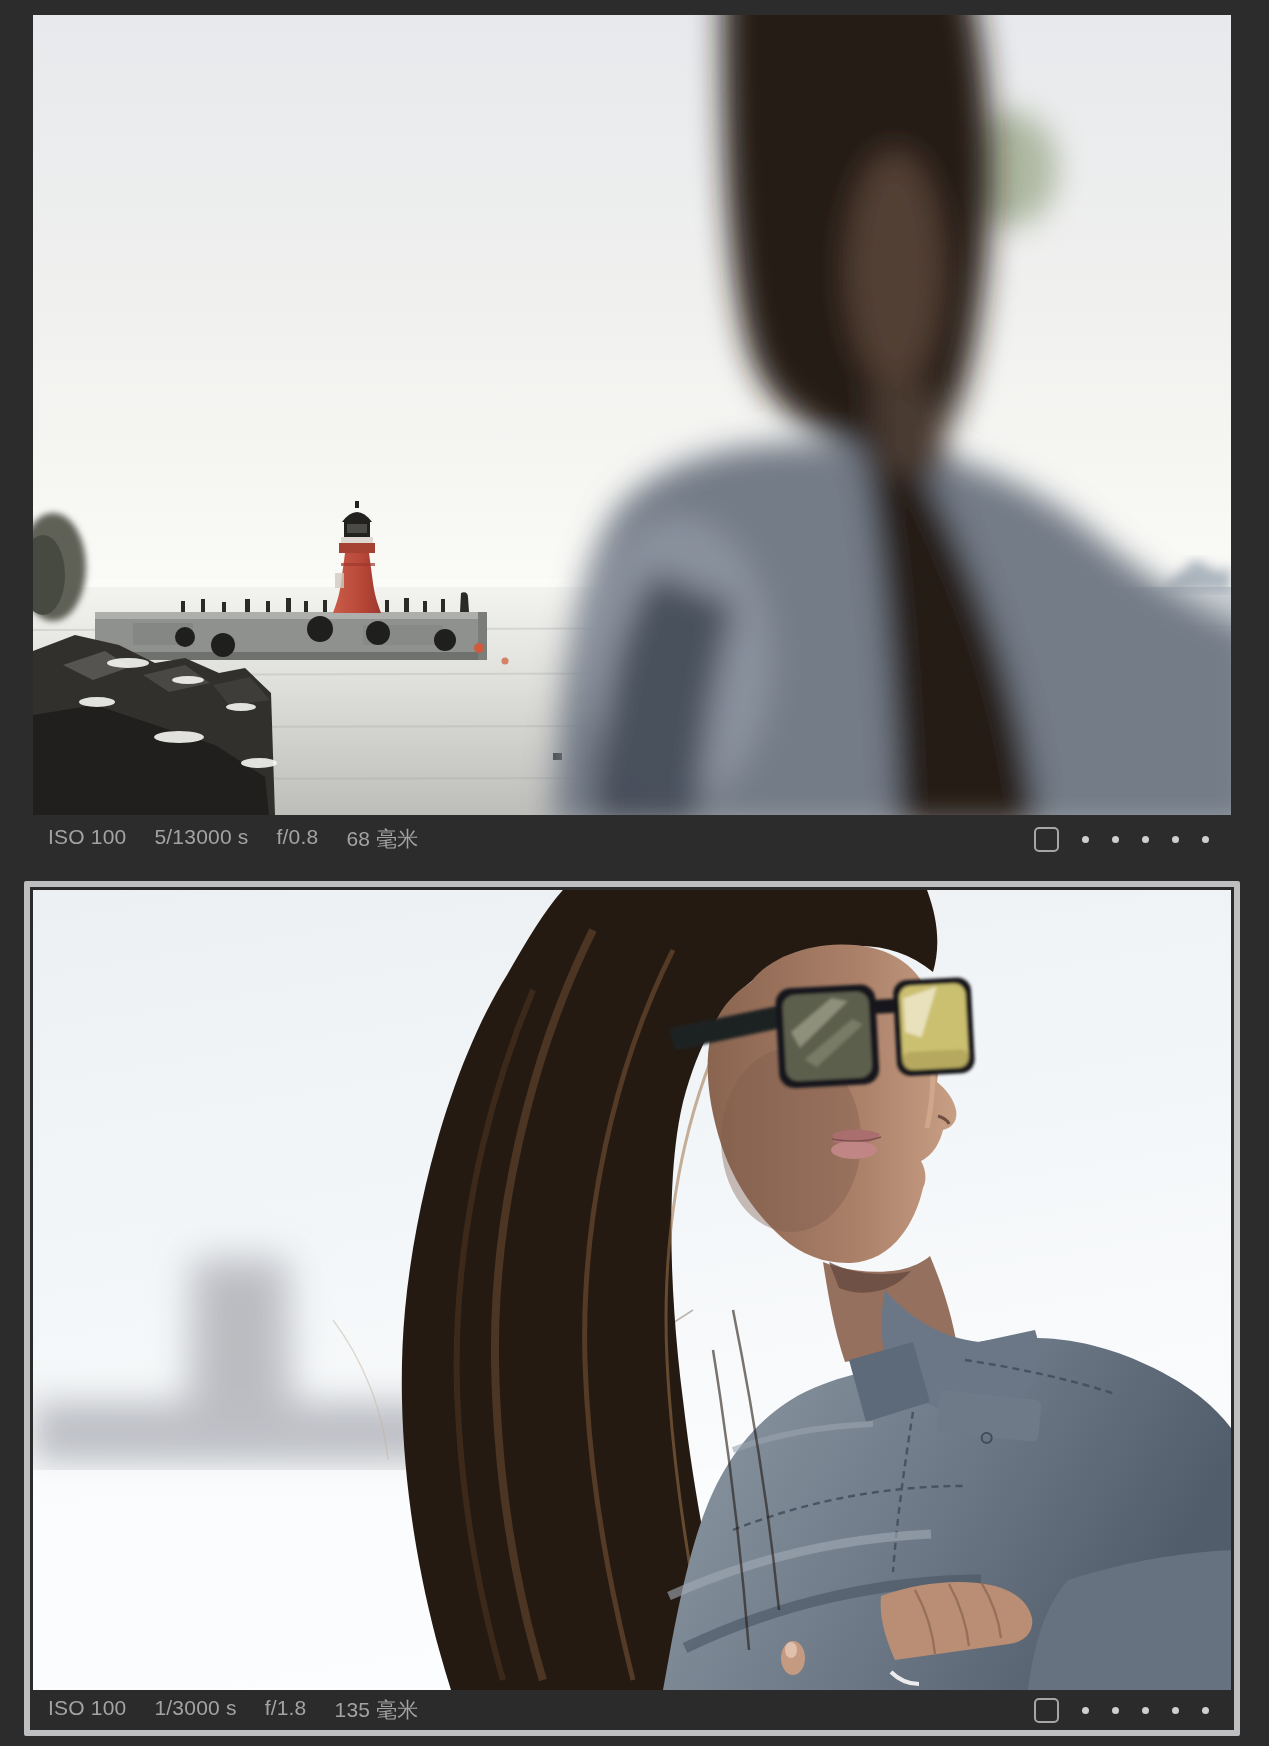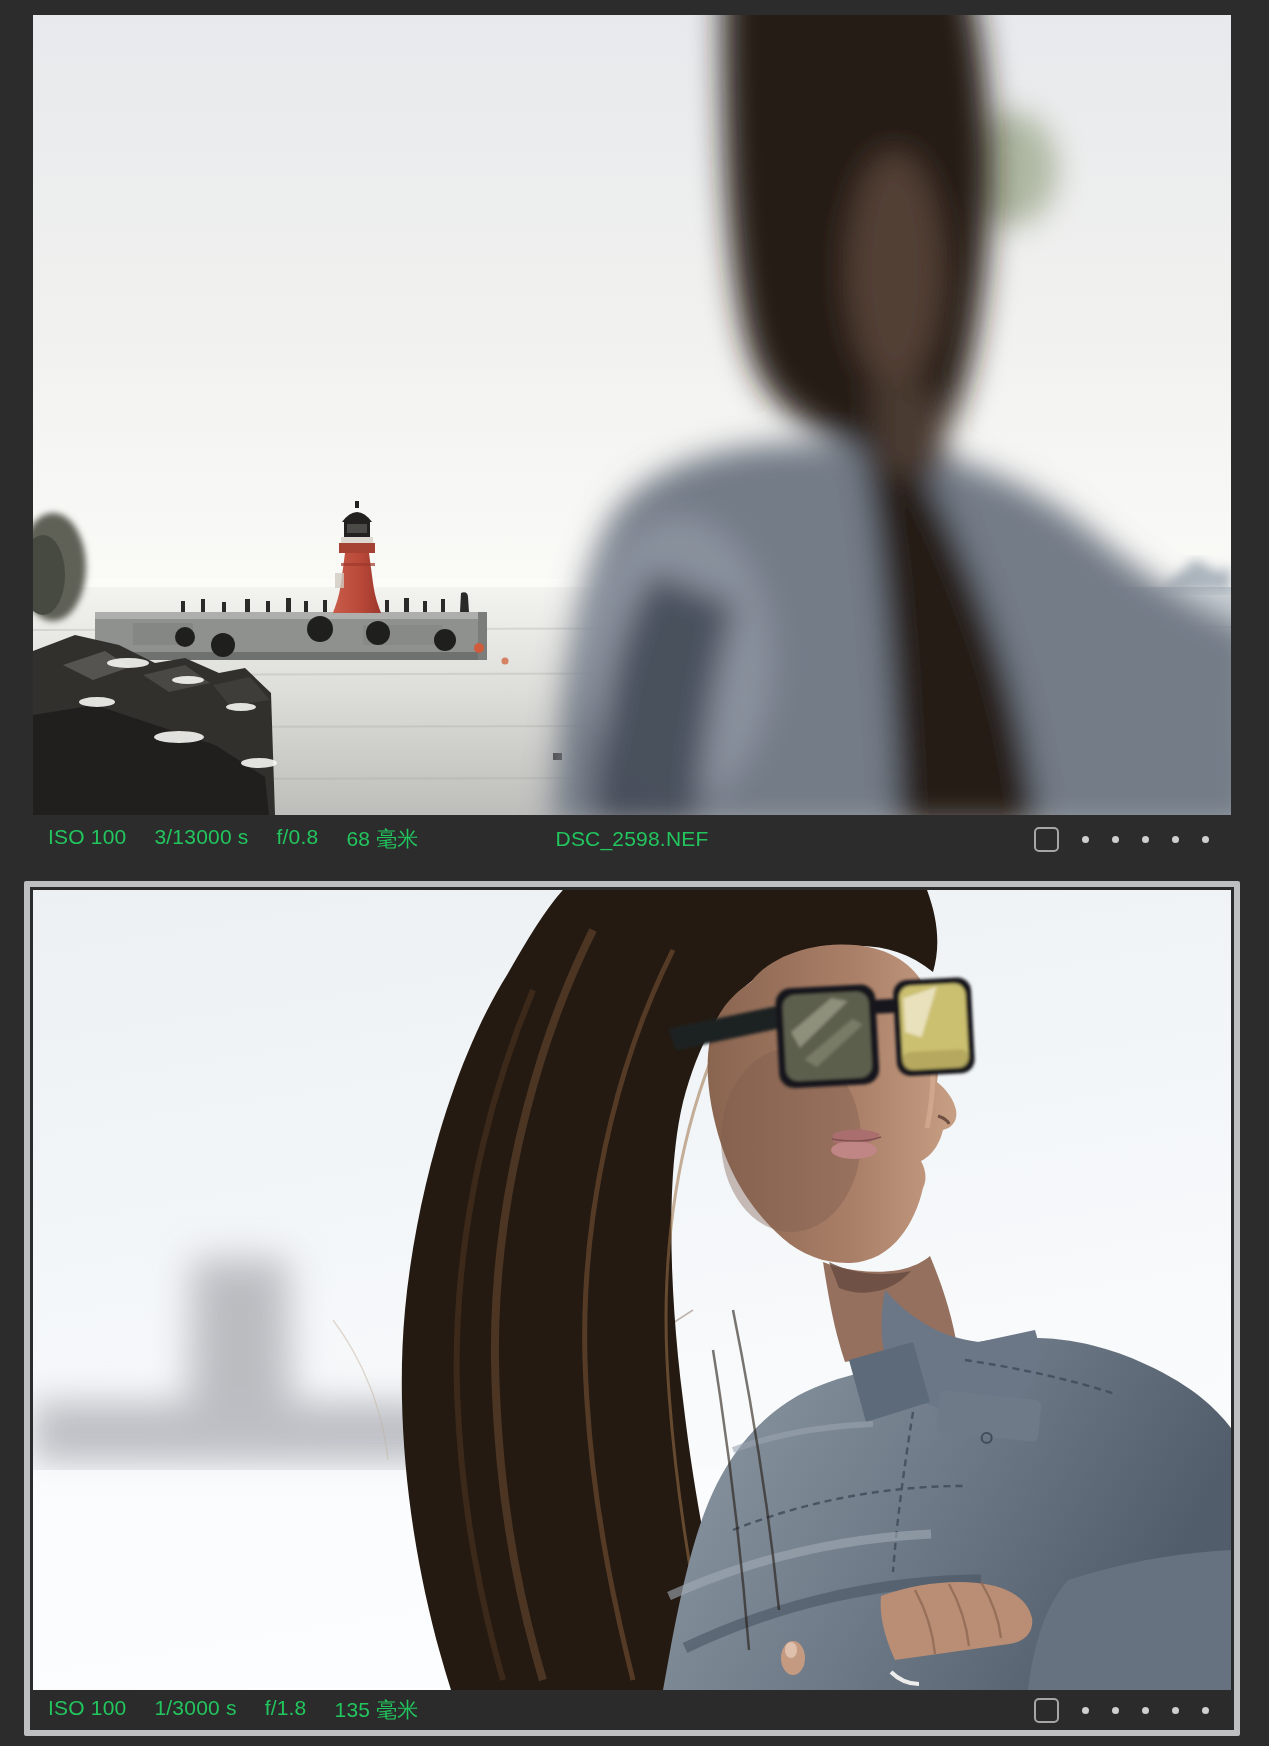--- a/index.html
+++ b/index.html
@@ -6,21 +6,21 @@
   body{
     width:1269px;height:1746px;position:relative;overflow:hidden;
     background:#2c2c2c;
     font-family:"Liberation Sans","DejaVu Sans",sans-serif;
   }
   .cell{position:absolute;}
   .photo{position:relative;width:1198px;height:800px;overflow:hidden;background:#f0f0ee;}
   .photo svg{display:block;width:1198px;height:800px;}
   .meta-bar{
     position:relative;width:1198px;display:flex;align-items:center;
-    color:#22c55e;font-size:21px;letter-spacing:0.2px;
+    color:#a3a3a3;font-size:21px;letter-spacing:0.2px;
   }
   .meta-left{display:flex;gap:28px;padding-left:15px;white-space:nowrap;}
   .meta-filename{
     position:absolute;left:0;right:0;text-align:center;pointer-events:none;
     white-space:nowrap;
   }
   .meta-right{position:absolute;right:22px;display:flex;align-items:center;gap:23px;}
   .checkbox{
     width:21px;height:21px;border:2px solid #a6a6a6;border-radius:5px;
     background:transparent;box-sizing:content-box;
@@ -160,25 +160,24 @@
         <path d="M690,-50 L932,-50 C960,60 965,180 946,300 C936,372 916,422 890,452 C950,570 990,680 1005,810 L865,810 C858,640 848,520 828,432 C788,420 738,400 718,340 C698,280 688,150 690,-50 Z" fill="#261c15"></path>
         <ellipse cx="862" cy="255" rx="47" ry="118" fill="#5a453b" opacity="0.85"></ellipse>
         <path d="M838,375 L902,372 L915,455 L845,460 Z" fill="#4a3a33"></path>
       </g>
     </svg>
   </div>
 
   <div class="meta-bar">
     <div class="meta-left">
       <span>ISO 100</span>
-      <span>3/13000 s</span>
+      <span>5/13000 s</span>
       <span>f/0.8</span>
       <span>68 毫米</span>
     </div>
-    <div class="meta-filename">DSC_2598.NEF</div>
     <div class="meta-right">
       <span class="checkbox"></span>
       <span style="display:flex;gap:23px;align-items:center;">
           <span class="dot"></span>
           <span class="dot"></span>
           <span class="dot"></span>
           <span class="dot"></span>
           <span class="dot"></span>
         </span>
     </div>

